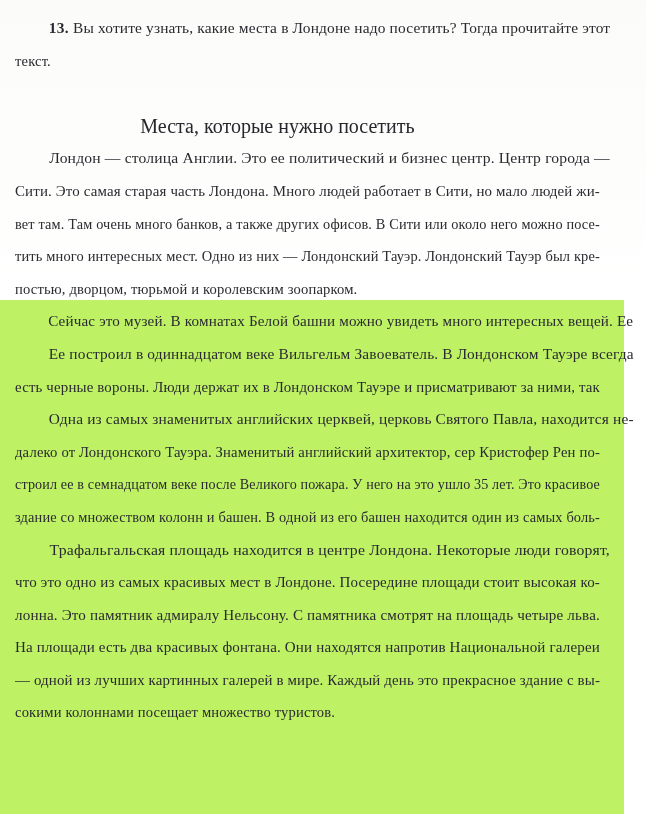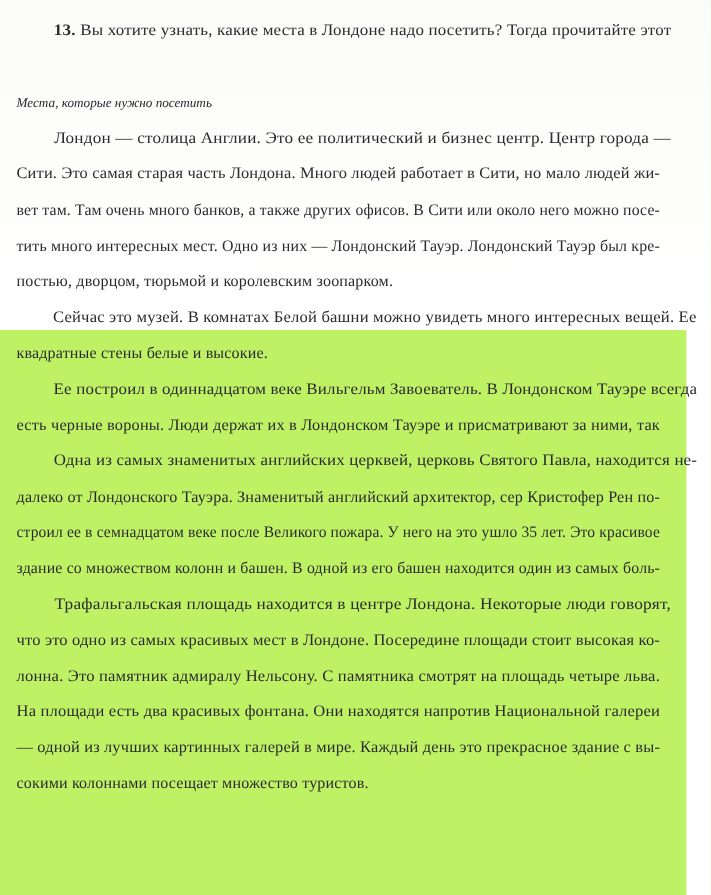--- a/index.html
+++ b/index.html
@@ -77,22 +77,22 @@
 
   .numlabel {
     font-weight: bold;
     letter-spacing: 0.3px;
   }
 
   #heading {
     display: block;
     height: 32.6px;
     line-height: 32.6px;
-    font-size: 12px;
-    font-style: italic;
+    font-size: 20px;
+    text-align: center;
     padding-right: 60px;
     color: #26262c;
     white-space: pre;
   }
 
   .spacer {
     display: block;
     height: 32.6px;
   }
 </style>
@@ -100,35 +100,35 @@
 <body>
 
 <div id="page">
   <div id="scan-tint"></div>
 
   <div id="text-body">
 
     <div class="ln just lead" style="display: block; transform-origin: left center; transform: scaleX(1.0557); width: 585px;">
       <span class="w numlabel">13.</span><span class="w"> Вы хотите узнать, какие места в Лондоне надо посетить? Тогда прочитайте этот</span>
     </div>
+    <div class="ln last">текст.</div>
 
     <div class="spacer"></div>
 
     <div id="heading">Места, которые нужно посетить</div>
 
     <div class="ln just lead" style="display: block; transform-origin: left center; transform: scaleX(1.0708); width: 585px;">
       <span class="w">Лондон — столица Англии. Это ее политический и бизнес центр. Центр города —</span>
     </div>
     <div class="ln last" style="display: block; transform-origin: left center; transform: scaleX(1.0223); width: 585px;">Сити. Это самая старая часть Лондона. Много людей работает в Сити, но мало людей жи-</div>
     <div class="ln last" style="display: block; transform-origin: left center; transform: scaleX(0.9808); width: 585px;">вет там. Там очень много банков, а также других офисов. В Сити или около него можно посе-</div>
     <div class="ln last" style="display: block; transform-origin: left center; transform: scaleX(0.9898); width: 585px;">тить много интересных мест. Одно из них — Лондонский Тауэр. Лондонский Тауэр был кре-</div>
     <div class="ln last">постью, дворцом, тюрьмой и королевским зоопарком.</div>
 
     <div class="ln last" style="display: block; transform-origin: left center; transform: scaleX(1.0365); width: 585px;"><span class="indent"></span><span>Сейчас это музей. В комнатах Белой башни можно увидеть много интересных вещей. Ее</span></div>
-    <div class="ln last">квадратные стены белые и высокие.</div>
 
     <div class="ln last" style="display: block; transform-origin: left center; transform: scaleX(1.0541); width: 585px;"><span class="indent"></span><span>Ее построил в одиннадцатом веке Вильгельм Завоеватель. В Лондонском Тауэре всегда</span></div>
     <div class="ln last" style="display: block; transform-origin: left center; transform: scaleX(1.0203); width: 585px;">есть черные вороны. Люди держат их в Лондонском Тауэре и присматривают за ними, так</div>
 
     <div class="ln last" style="display: block; transform-origin: left center; transform: scaleX(1.0548); width: 585px;"><span class="indent"></span><span>Одна из самых знаменитых английских церквей, церковь Святого Павла, находится не-</span></div>
     <div class="ln last" style="display: block; transform-origin: left center; transform: scaleX(1.0053); width: 585px;">далеко от Лондонского Тауэра. Знаменитый английский архитектор, сер Кристофер Рен по-</div>
     <div class="ln last" style="display: block; transform-origin: left center; transform: scaleX(0.9673); width: 585px;">строил ее в семнадцатом веке после Великого пожара. У него на это ушло 35 лет. Это красивое</div>
     <div class="ln last" style="display: block; transform-origin: left center; transform: scaleX(0.987); width: 585px;">здание со множеством колонн и башен. В одной из его башен находится один из самых боль-</div>
 
     <div class="ln just lead" style="display: block; transform-origin: left center; transform: scaleX(1.0788); width: 585px;">

